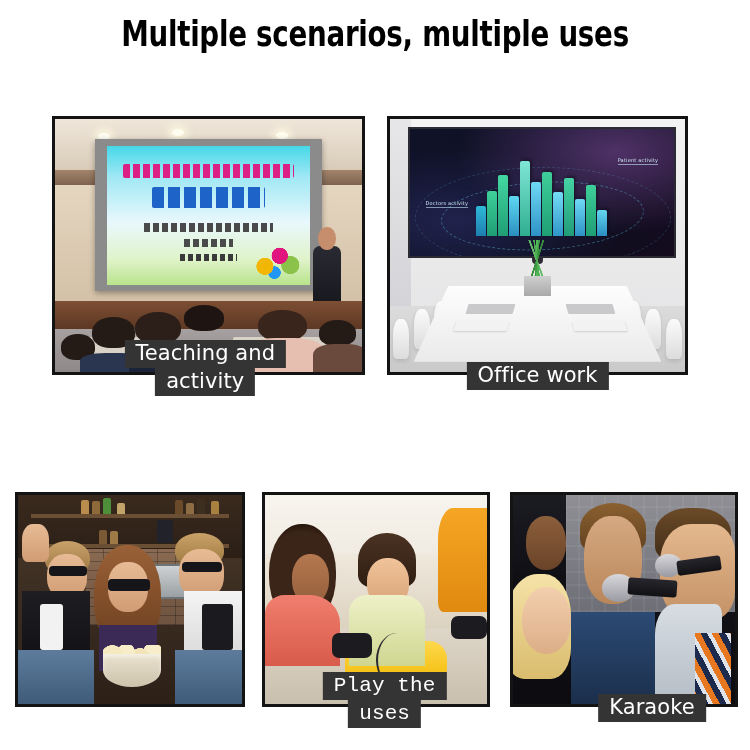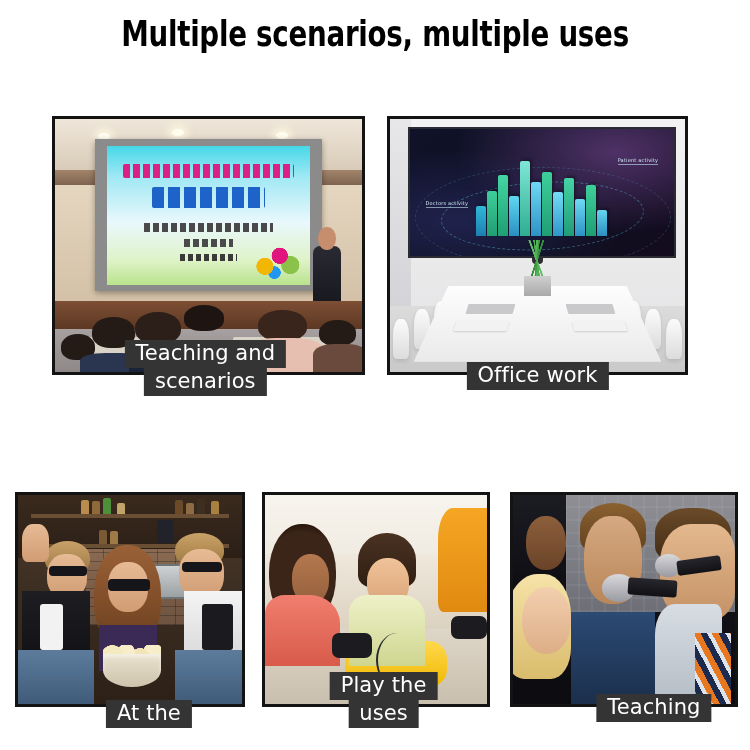--- a/index.html
+++ b/index.html
@@ -440,21 +440,21 @@
         <span class="head" style="left:86%; top:40%; width:12%; height:30%; background:#241a16;"></span>
         <span class="body" style="left:8%;  top:78%; width:22%; height:24%; background:#2a3550;"></span>
         <span class="body" style="left:24%; top:66%; width:22%; height:34%; background:#1b2338;"></span>
         <span class="body" style="left:62%; top:60%; width:26%; height:40%; background:#e6bfb0;"></span>
         <span class="body" style="left:84%; top:68%; width:18%; height:32%; background:#6a4a3c;"></span>
       </div>
     </div>
 
     <div class="caption" style="left:50%; bottom:-24px; transform:translateX(-52%);">
       <span class="cwrap"><span class="cline">Teaching and</span></span>
-      <span class="cwrap"><span class="cline">scenarios</span></span>
+      <span class="cwrap"><span class="cline">activity</span></span>
     </div>
   </div>
 
   <div class="tile" id="tile-office" style="left:387px; top:116px; width:301px; height:259px;">
     <div class="photo">
       <div class="layer t2-wallL"></div>
       <div class="layer t2-floor"></div>
 
       <div class="layer t2-tv">
         <div class="t2-tvglow"></div>
@@ -540,21 +540,20 @@
 
       <div class="t3-p t3-hair" style="right:8%; top:18%; width:22%; height:16%; background:linear-gradient(#c9a268,#9c7840);"></div>
       <div class="t3-p t3-skin" style="right:8%; top:26%; width:20%; height:24%; border-radius:44%;"></div>
       <div class="t3-glasses" style="right:9%; top:32%; width:18%; height:5%;"></div>
       <div class="t3-p" style="right:0; top:46%; width:26%; height:34%; background:linear-gradient(#f4f4f4,#d8d8d8);"></div>
       <div class="t3-p" style="right:4%; top:52%; width:14%; height:22%; background:#1a1a1f; border-radius:3px;"></div>
       <div class="t3-jeans" style="right:0; top:74%; width:30%; height:26%;"></div>
     </div>
 
     <div class="caption" style="left:50%; bottom:-24px; transform:translateX(-28%);">
-      <span class="cwrap"><span class="cline">At the</span></span>
     </div>
   </div>
 
   <div class="tile" id="tile-game" style="left:262px; top:492px; width:228px; height:215px;">
     <div class="photo">
       <div class="layer t4-wall"></div>
       <div class="layer t4-sofa"></div>
       <div class="layer t4-orangeperson"></div>
       <div class="layer t4-floor"></div>
       <div class="layer t4-cushion"></div>
@@ -565,21 +564,21 @@
 
       <div class="layer t4-boyhair"></div>
       <div class="layer t4-boyface"></div>
       <div class="layer t4-boyshirt"></div>
 
       <div class="t4-pad" style="left:30%; top:66%; width:18%; height:12%;"></div>
       <div class="t4-pad" style="right:0%; top:58%; width:16%; height:11%;"></div>
       <div class="t4-cord" style="left:50%; top:66%; width:18%; height:26%;"></div>
     </div>
 
-    <div class="caption" style="left:50%; bottom:-24px; transform:translateX(-43%);">
+    <div class="caption" style="left:50%; bottom:-24px; transform:translateX(-43%);font-family:Liberation Mono, monospace;">
       <span class="cwrap"><span class="cline">Play the</span></span>
       <span class="cwrap"><span class="cline">uses</span></span>
     </div>
   </div>
 
   <div class="tile" id="tile-karaoke" style="left:510px; top:492px; width:228px; height:215px;">
     <div class="photo">
       <div class="layer t5-wall"></div>
       <div class="layer t5-dark"></div>
 
@@ -597,17 +596,17 @@
       <div class="layer t5-sleeve"></div>
       <div class="layer t5-tie"></div>
 
       <div class="t5-mic" style="left:40%; top:38%; width:15%; height:13%;"></div>
       <div class="t5-micbody" style="left:52%; top:40%; width:22%; height:8%; transform:rotate(4deg);"></div>
       <div class="t5-mic" style="right:24%; top:28%; width:12%; height:11%;"></div>
       <div class="t5-micbody" style="right:6%; top:30%; width:20%; height:7%; transform:rotate(-8deg);"></div>
     </div>
 
     <div class="caption" style="left:50%; bottom:-18px; transform:translateX(-24%);">
-      <span class="cwrap"><span class="cline">Teaching</span></span>
+      <span class="cwrap"><span class="cline">Karaoke</span></span>
     </div>
   </div>
 
 </div>
 
 </body></html>

